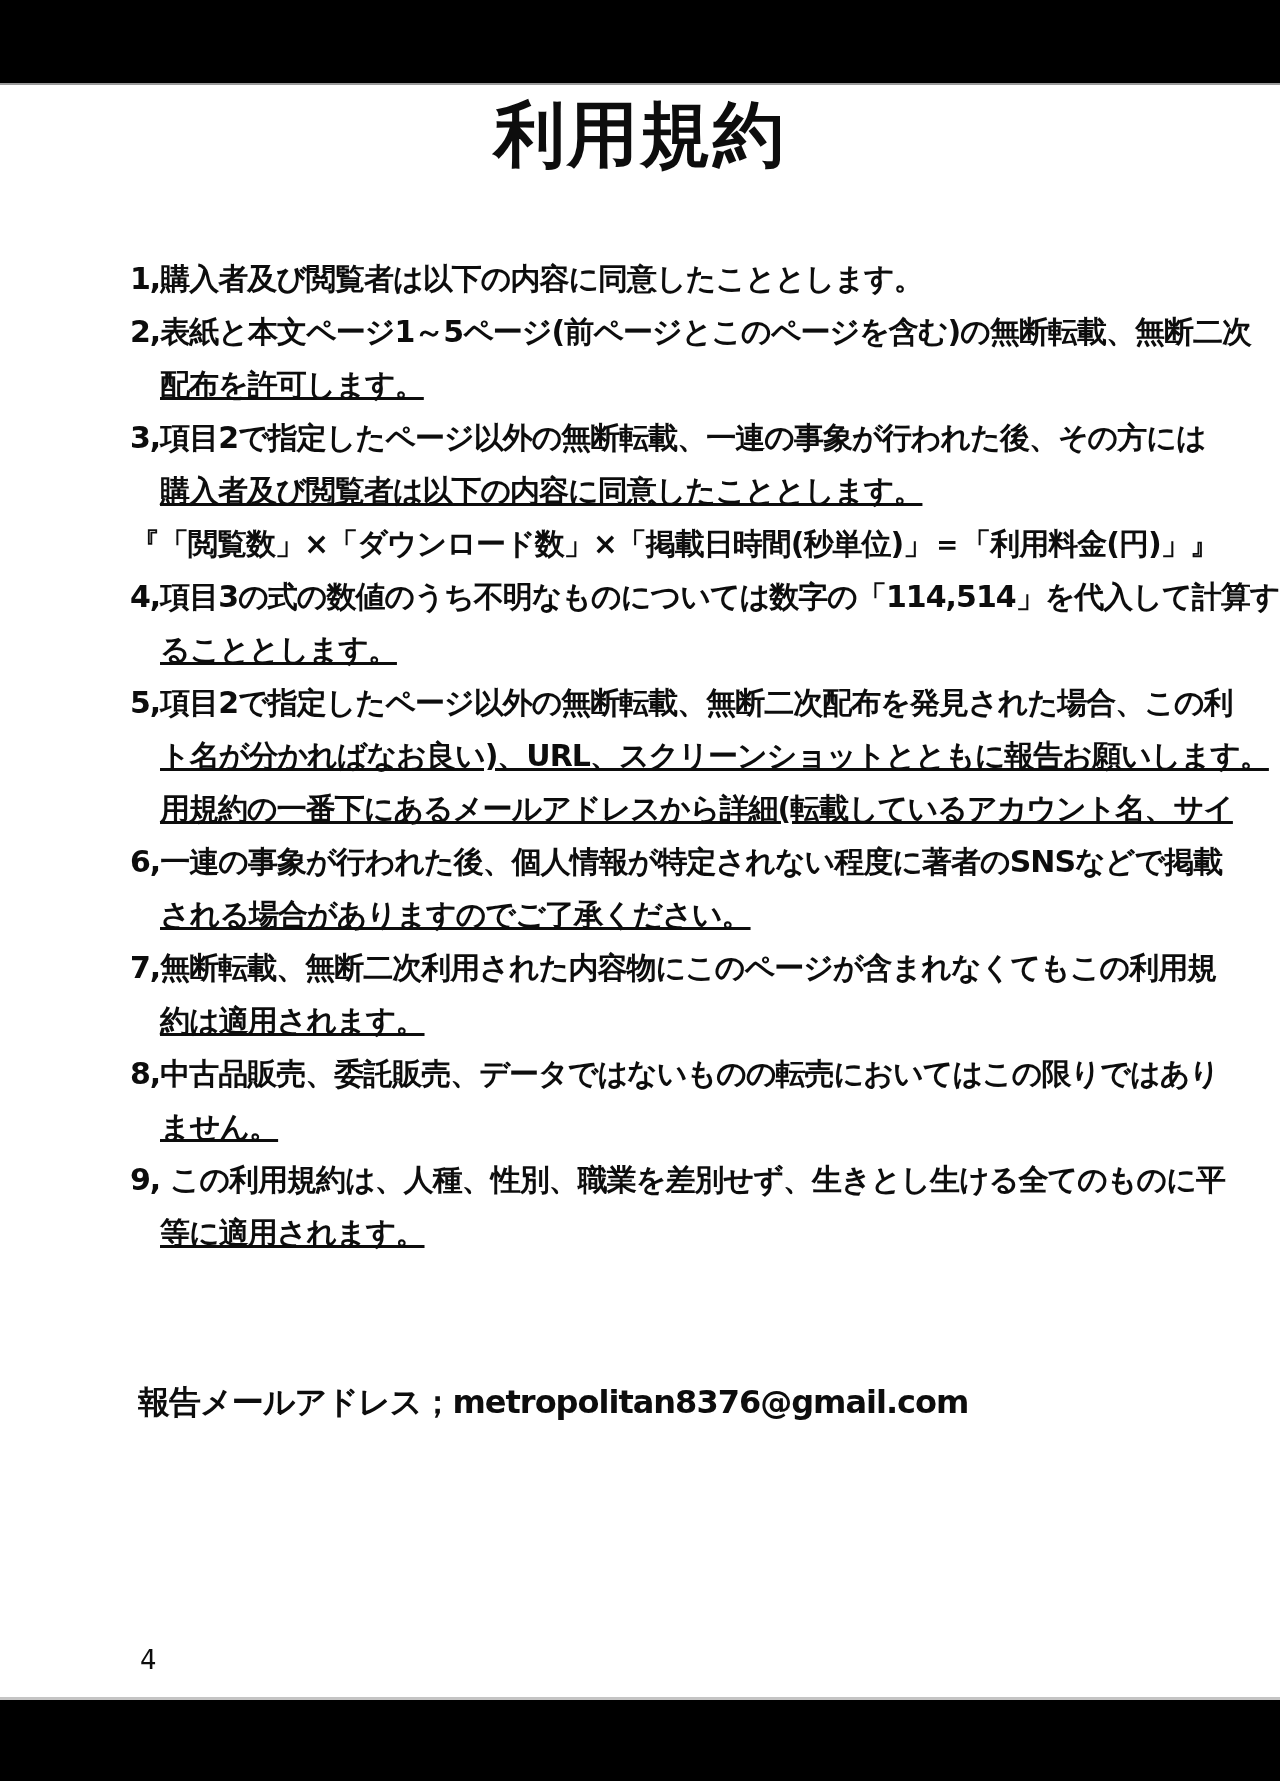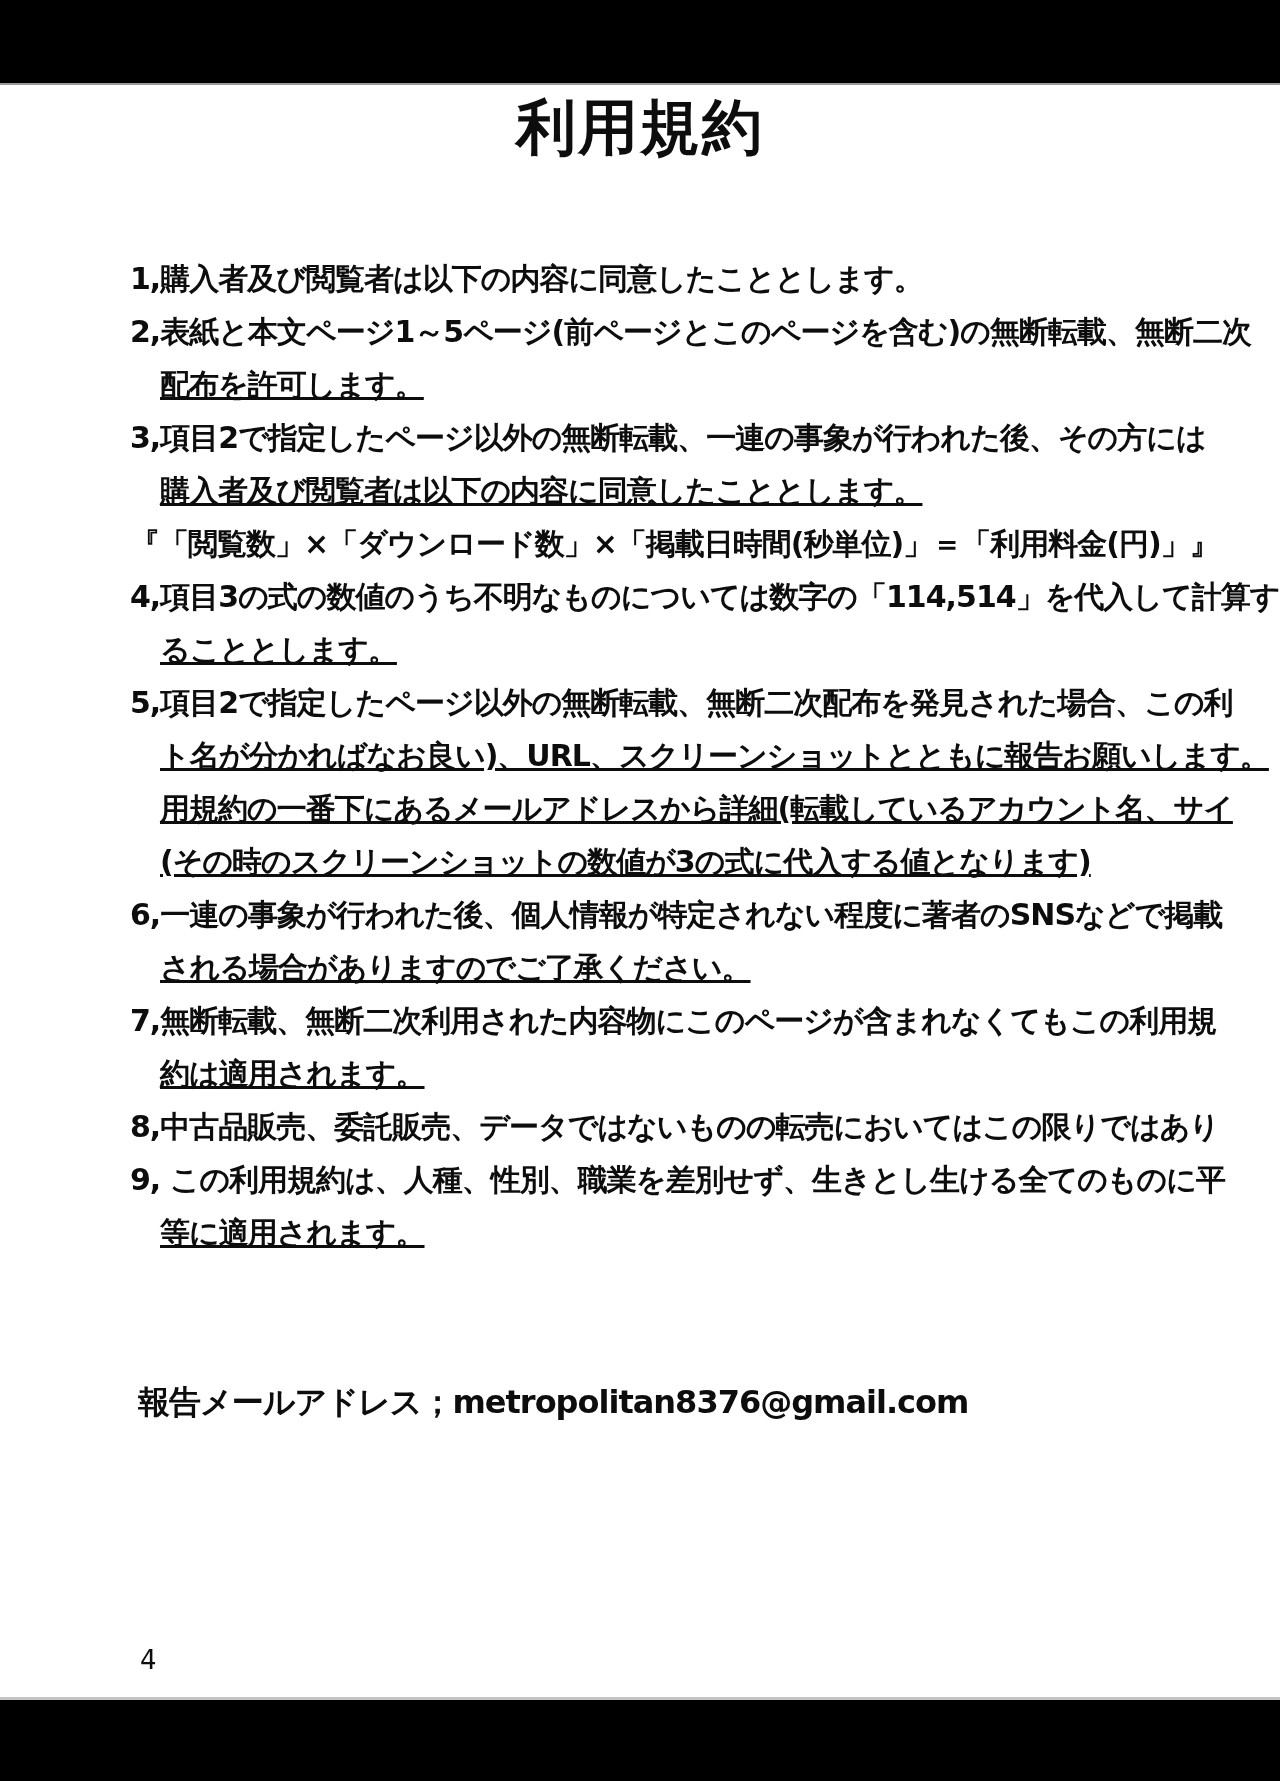--- a/index.html
+++ b/index.html
@@ -31,21 +31,21 @@
     height: 81px;
     background: #000000;
     border-top: 3px solid #c4c4c4;
   }
   .title {
     position: absolute;
     top: 88px;
     left: 0;
     width: 100%;
     text-align: center;
-    font-size: 60px;
+    font-size: 71px;
     font-weight: bold;
     letter-spacing: 2px;
     white-space: nowrap;
   }
   .terms {
     position: absolute;
     top: 252px;
     left: 130px;
     width: 1070px;
   }
@@ -93,26 +93,26 @@
       <div class="line">2,表紙と本文ページ1～5ページ(前ページとこのページを含む)の無断転載、無断二次</div>
       <div class="line indent">配布を許可します。</div>
       <div class="line">3,項目2で指定したページ以外の無断転載、一連の事象が行われた後、その方には</div>
       <div class="line indent">購入者及び閲覧者は以下の内容に同意したこととします。</div>
       <div class="line">『「閲覧数」×「ダウンロード数」×「掲載日時間(秒単位)」＝「利用料金(円)」』</div>
       <div class="line">4,項目3の式の数値のうち不明なものについては数字の「114,514」を代入して計算す</div>
       <div class="line indent">ることとします。</div>
       <div class="line">5,項目2で指定したページ以外の無断転載、無断二次配布を発見された場合、この利</div>
       <div class="line indent">ト名が分かればなお良い)、URL、スクリーンショットとともに報告お願いします。</div>
       <div class="line indent">用規約の一番下にあるメールアドレスから詳細(転載しているアカウント名、サイ</div>
-      <div class="line indent">(その時のスクリーンショットの数値が3の式に代入する値となります)</div>
       <div class="line">6,一連の事象が行われた後、個人情報が特定されない程度に著者のSNSなどで掲載</div>
       <div class="line indent">される場合がありますのでご了承ください。</div>
       <div class="line">7,無断転載、無断二次利用された内容物にこのページが含まれなくてもこの利用規</div>
       <div class="line indent">約は適用されます。</div>
       <div class="line">8,中古品販売、委託販売、データではないものの転売においてはこの限りではあり</div>
+      <div class="line indent">ません。</div>
       <div class="line">9, この利用規約は、人種、性別、職業を差別せず、生きとし生ける全てのものに平</div>
       <div class="line indent">等に適用されます。</div>
     </div>
 
   <div class="contact">報告メールアドレス；metropolitan8376@gmail.com</div>
 
   <div class="page-number">4</div>
 
   <div class="bar-bottom"></div>
 

